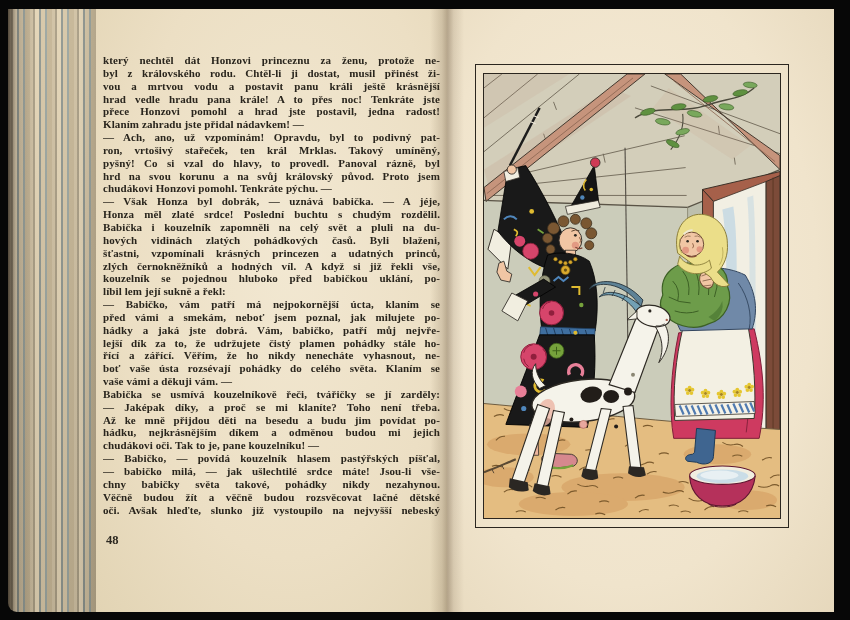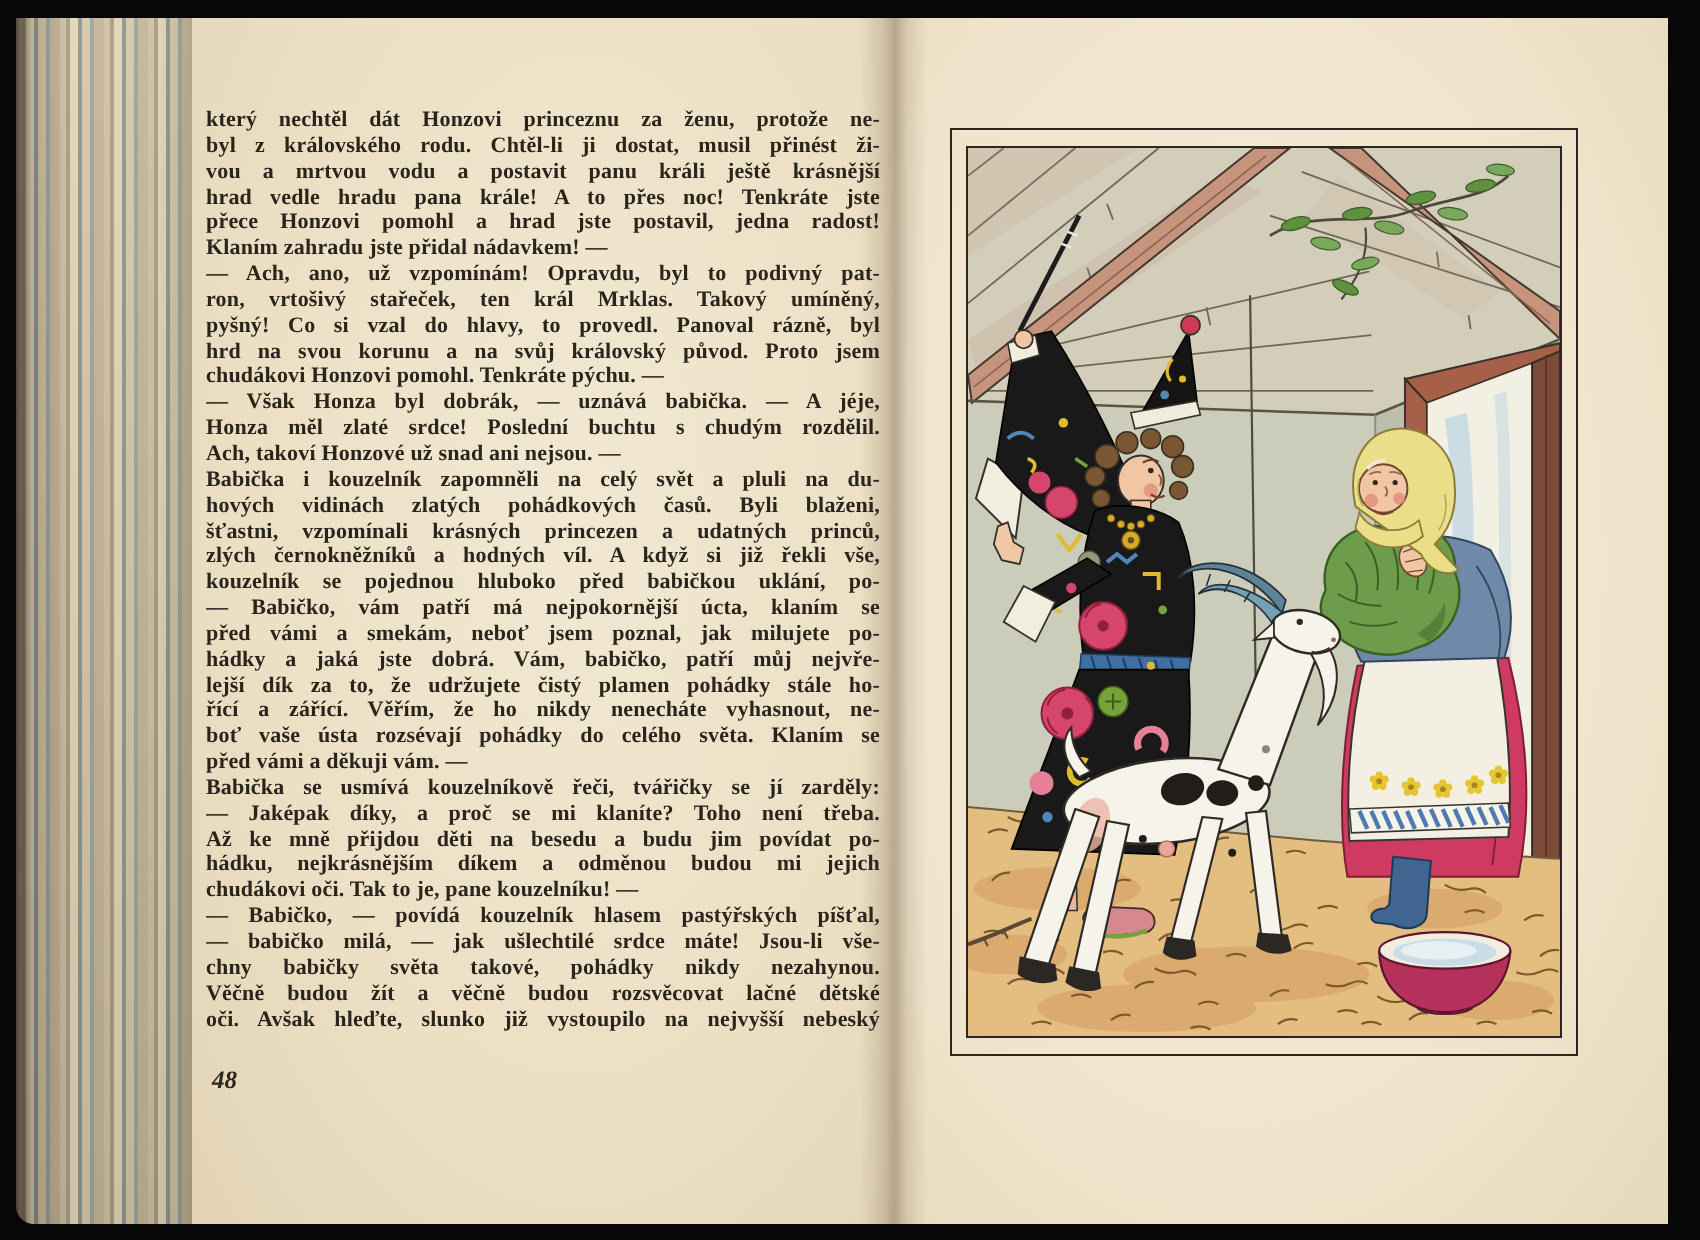--- a/index.html
+++ b/index.html
@@ -16,21 +16,21 @@
   .left-page{left:96px;width:351px;
     background:radial-gradient(ellipse at 55% 40%, #f2e8d2 0%, #ecdfc4 60%, #e2d4b4 100%)}
   .right-page{left:447px;width:387px;
     background:radial-gradient(ellipse at 45% 45%, #f6ecd8 0%, #f0e4cc 65%, #e6d8bc 100%)}
   .gutter{position:absolute;left:430px;top:9px;width:34px;height:603px;pointer-events:none;
     background:linear-gradient(90deg, rgba(0,0,0,0) 0%, rgba(74,52,28,.16) 35%, rgba(74,52,28,.33) 52%, rgba(74,52,28,.12) 70%, rgba(0,0,0,0) 100%)}
 
   .text-block{position:absolute;left:7px;top:45px;width:337px;color:#29251d;font-size:11px;font-weight:bold;letter-spacing:.1px}
   .line{line-height:12.85px;height:12.85px;overflow:hidden;text-align:justify;text-align-last:justify}
   .line.pend{text-align-last:left}
-  .page-number{position:absolute;left:10px;top:524px;font-size:12.5px;font-weight:bold;font-style:italic;color:#2c2820}
+  .page-number{position:absolute;left:10px;top:524px;font-size:12.5px;font-weight:bold;color:#2c2820}
 
   .illo-outer{position:absolute;left:28px;top:55px;width:314px;height:464px;border:1px solid #2b261f;box-sizing:border-box}
   .illo-inner{position:absolute;left:7px;top:8px;width:298px;height:446px;border:1px solid #2b261f;box-sizing:border-box;overflow:hidden}
   .illo-inner svg{display:block;width:100%;height:100%}
 </style>
 </head>
 <body>
 
 <div class="photo">
 
@@ -45,33 +45,33 @@
         <div class="line">hrad vedle hradu pana krále! A to přes noc! Tenkráte jste</div>
         <div class="line">přece Honzovi pomohl a hrad jste postavil, jedna radost!</div>
         <div class="line pend">Klaním zahradu jste přidal nádavkem! —</div>
         <div class="line">— Ach, ano, už vzpomínám! Opravdu, byl to podivný pat-</div>
         <div class="line">ron, vrtošivý stařeček, ten král Mrklas. Takový umíněný,</div>
         <div class="line">pyšný! Co si vzal do hlavy, to provedl. Panoval rázně, byl</div>
         <div class="line">hrd na svou korunu a na svůj královský původ. Proto jsem</div>
         <div class="line pend">chudákovi Honzovi pomohl. Tenkráte pýchu. —</div>
         <div class="line">— Však Honza byl dobrák, — uznává babička. — A jéje,</div>
         <div class="line">Honza měl zlaté srdce! Poslední buchtu s chudým rozdělil.</div>
-        <div class="line pend">Ach, takoví Honzové už snad ani nejsou. —</div>
         <div class="line">Babička i kouzelník zapomněli na celý svět a pluli na du-</div>
         <div class="line">hových vidinách zlatých pohádkových časů. Byli blaženi,</div>
         <div class="line">šťastni, vzpomínali krásných princezen a udatných princů,</div>
         <div class="line">zlých černokněžníků a hodných víl. A když si již řekli vše,</div>
         <div class="line">kouzelník se pojednou hluboko před babičkou uklání, po-</div>
+        <div class="line pend">líbil lem její sukně a řekl:</div>
         <div class="line">— Babičko, vám patří má nejpokornější úcta, klaním se</div>
         <div class="line">před vámi a smekám, neboť jsem poznal, jak milujete po-</div>
         <div class="line">hádky a jaká jste dobrá. Vám, babičko, patří můj nejvře-</div>
         <div class="line">lejší dík za to, že udržujete čistý plamen pohádky stále ho-</div>
         <div class="line">řící a zářící. Věřím, že ho nikdy nenecháte vyhasnout, ne-</div>
         <div class="line">boť vaše ústa rozsévají pohádky do celého světa. Klaním se</div>
-        <div class="line pend">před vámi a děkuji vám. —</div>
+        <div class="line pend">vaše vámi a děkuji vám. —</div>
         <div class="line">Babička se usmívá kouzelníkově řeči, tvářičky se jí zarděly:</div>
         <div class="line">— Jaképak díky, a proč se mi klaníte? Toho není třeba.</div>
         <div class="line">Až ke mně přijdou děti na besedu a budu jim povídat po-</div>
         <div class="line">hádku, nejkrásnějším díkem a odměnou budou mi jejich</div>
         <div class="line pend">chudákovi oči. Tak to je, pane kouzelníku! —</div>
         <div class="line">— Babičko, — povídá kouzelník hlasem pastýřských píšťal,</div>
         <div class="line">— babičko milá, — jak ušlechtilé srdce máte! Jsou-li vše-</div>
         <div class="line">chny babičky světa takové, pohádky nikdy nezahynou.</div>
         <div class="line">Věčně budou žít a věčně budou rozsvěcovat lačné dětské</div>
         <div class="line">oči. Avšak hleďte, slunko již vystoupilo na nejvyšší nebeský</div>

